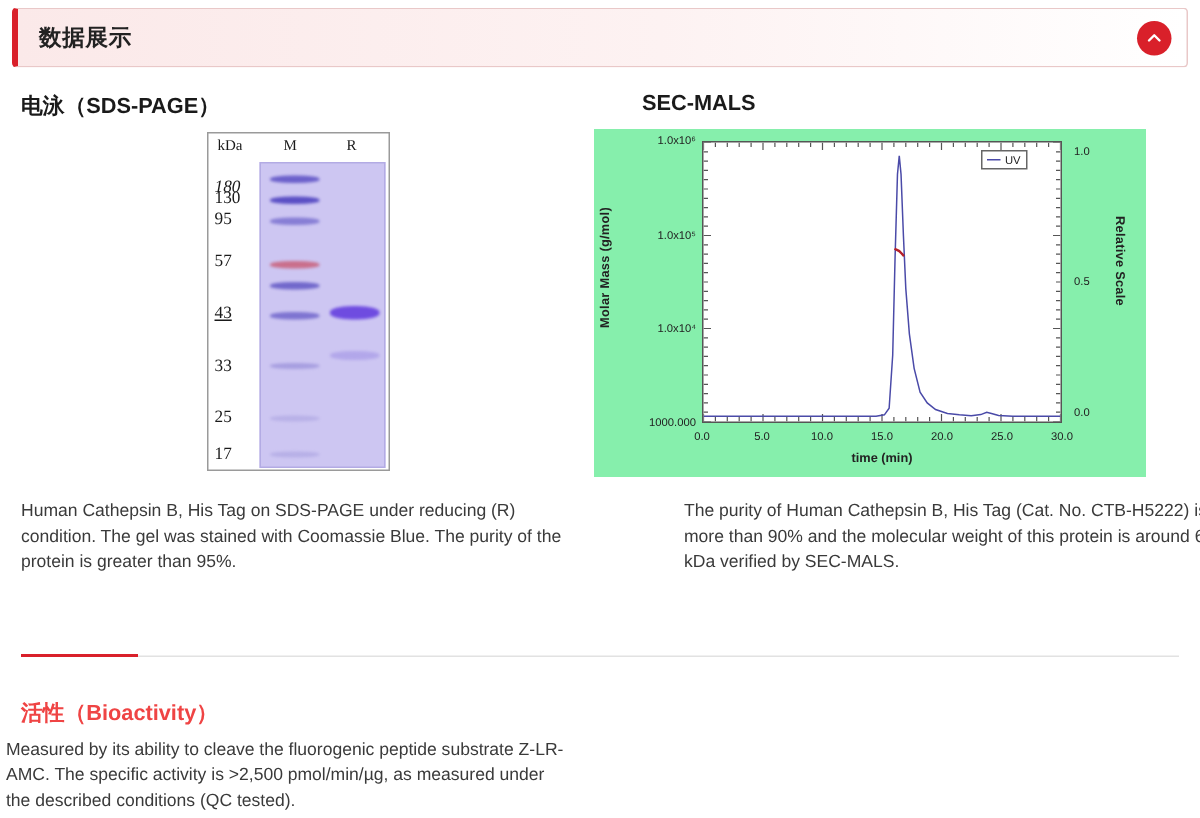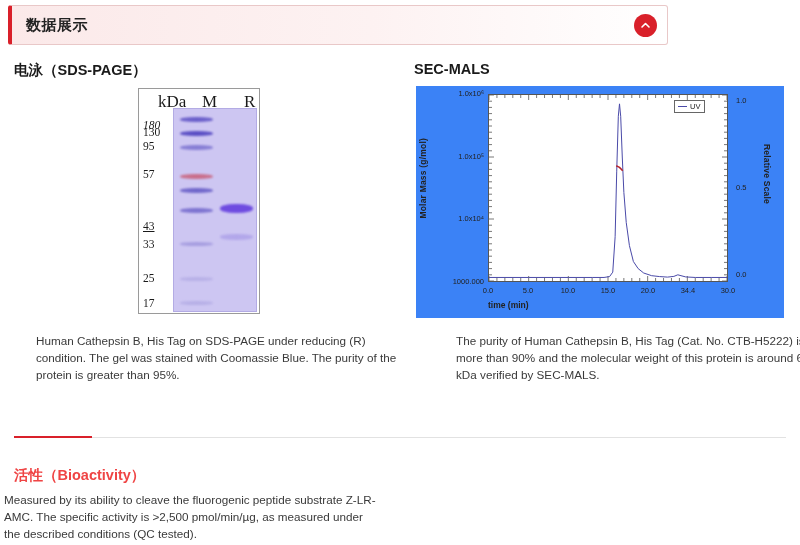--- a/index.html
+++ b/index.html
@@ -14,21 +14,21 @@
     color: #333333;
     overflow: hidden;
     position: relative;
   }
 
   
   .panel {
     position: absolute;
     left: 8px;
     top: 5px;
-    width: 660px;
+    width: 784px;
     height: 40px;
     background: linear-gradient(to right, #fbe9e9 0%, #fdf2f2 55%, #ffffff 100%);
     border: 1px solid #e9c8c8;
     border-left: 4px solid #d9202a;
     border-radius: 3px;
     box-sizing: border-box;
   }
   .panel-title {
     position: absolute;
     left: 14px;
@@ -54,40 +54,39 @@
   .collapse-btn svg { display:block; }
 
   
   .sec-head {
     position: absolute;
     font-size: 14.5px;
     font-weight: bold;
     color: #1a1a1a;
   }
   #head-gel { left: 14px; top: 61px; }
-  #head-sec { left: 414px; top: 61px; }
+  #head-sec { left: 428px; top: 61px; }
 
   
   .gel-wrap {
     position: absolute;
     left: 138px;
     top: 88px;
     width: 122px;
     height: 226px;
     border: 1px solid #9a9a9a;
     background: #ffffff;
     box-sizing: border-box;
   }
   .gel-hdr {
     position: absolute;
     top: 3px;
-    font-size: 17px;
+    font-size: 10px;
     color: #1a1a1a;
     font-family: "Liberation Serif", serif;
-    margin-left: 13px;
   }
   .gel-hdr.kda { left: 6px; }
   .gel-hdr.m   { left: 50px; font-weight: normal; }
   .gel-hdr.r   { left: 92px; font-weight: normal; }
 
   .gel-lanes {
     position: absolute;
     left: 34px;
     top: 19px;
     width: 84px;
@@ -110,25 +109,25 @@
     border-radius: 45%;
   }
   
   .band.m { left: 6px; width: 33px; }
   
   .band.r { left: 46px; width: 33px; }
 
   
   .chart-wrap {
     position: absolute;
-    left: 416px;
+    left: 396px;
     top: 86px;
     width: 368px;
     height: 232px;
-    background: #3b82f6;
+    background: #86efac;
   }
   .plot-box {
     position: absolute;
     left: 72px;
     top: 8px;
     width: 240px;
     height: 188px;
     border: 1px solid #555555;
     box-sizing: border-box;
     background: #ffffff;
@@ -180,21 +179,21 @@
     font-size: 7.5px;
     color: #222;
     width: 30px;
     text-align: center;
   }
   .xlab {
     position: absolute;
     left: 72px;
     top: 214px;
     width: 240px;
-    text-align: left;
+    text-align: center;
     font-size: 8.5px;
     font-weight: bold;
     color: #222;
   }
   .legend {
     position: absolute;
     left: 258px;
     top: 14px;
     border: 1px solid #666;
     background: #fff;
@@ -213,21 +212,21 @@
   }
 
   
   .caption {
     position: absolute;
     font-size: 11.7px;
     line-height: 17px;
     color: #3a3a3a;
     width: 375px;
   }
-  #cap-gel { left: 14px; top: 332px; margin-left: 22px; }
+  #cap-gel { left: 14px; top: 332px; }
   #cap-sec { left: 408px; top: 332px; margin-left: 48px; }
 
   
   .divider {
     position: absolute;
     left: 14px;
     top: 437px;
     width: 772px;
     height: 1px;
     background: #e2e2e2;
@@ -278,21 +277,21 @@
 <div class="gel-wrap">
   <div class="gel-hdr kda">kDa</div>
   <div class="gel-hdr m">M</div>
   <div class="gel-hdr r">R</div>
   <div id="mw-labels">
       <div class="mw-label" style="top: 30px; font-style: italic;">180</div>
       <div class="mw-label" style="top: 37px;">130</div>
       <div class="mw-label" style="top: 50.76px;">95</div>
       <div class="mw-label" style="top: 79.32px;">57</div>
       <div class="mw-label" style="top: 93.6px; margin-left: 48px;">55</div>
-      <div class="mw-label" style="top: 131px; text-decoration: underline;">43</div>
+      <div class="mw-label" style="top: 114px; text-decoration: underline;">43</div>
       <div class="mw-label" style="top: 148.68px;">33</div>
       <div class="mw-label" style="top: 183.36px;">25</div>
       <div class="mw-label" style="top: 207.84px;">17</div>
     </div>
   <div class="gel-lanes" id="gel-lanes">
       <div class="band m" style="top: 8.08px; height: 5px; background: rgb(91, 79, 196); opacity: 0.85; filter: blur(1.1px);"></div>
       <div class="band m" style="top: 22.22px; height: 5px; background: rgb(79, 67, 192); opacity: 0.9; filter: blur(1.1px);"></div>
       <div class="band m" style="top: 36.36px; height: 5px; background: rgb(106, 96, 201); opacity: 0.7; filter: blur(1.1px);"></div>
       <div class="band m" style="top: 64.64px; height: 5px; background: rgb(201, 96, 122); opacity: 0.85; filter: blur(1.1px);"></div>
       <div class="band m" style="top: 78.78px; height: 5px; background: rgb(91, 81, 194); opacity: 0.8; filter: blur(1.1px);"></div>
@@ -318,21 +317,21 @@
       <div class="ytick-r" style="top: 9.58px; text-align: center;">1.0</div>
       <div class="ytick-r" style="top: 97px;">0.5</div>
       <div class="ytick-r" style="top: 184.42px;">0.0</div>
     </div>
   <div id="xtick-group">
       <div class="xtick" style="left: 57px;">0.0</div>
       <div class="xtick" style="left: 97px;">5.0</div>
       <div class="xtick" style="left: 137px;">10.0</div>
       <div class="xtick" style="left: 177px;">15.0</div>
       <div class="xtick" style="left: 217px;">20.0</div>
-      <div class="xtick" style="left: 257px;">34.4</div>
+      <div class="xtick" style="left: 257px;">25.0</div>
       <div class="xtick" style="left: 297px;">30.0</div>
     </div>
   <div class="xlab">time (min)</div>
   <div class="plot-box" id="plot-box"><svg width="238" height="186" viewBox="0 0 238 186">
         <g>
           <line x1="0" y1="186" x2="0" y2="181" stroke="#555" stroke-width="0.8"></line>
           <line x1="0" y1="0" x2="0" y2="5" stroke="#555" stroke-width="0.8"></line>
           <line x1="7.933333333333334" y1="186" x2="7.933333333333334" y2="183" stroke="#555" stroke-width="0.8"></line>
           <line x1="7.933333333333334" y1="0" x2="7.933333333333334" y2="3" stroke="#555" stroke-width="0.8"></line>
           <line x1="15.866666666666667" y1="186" x2="15.866666666666667" y2="183" stroke="#555" stroke-width="0.8"></line>

